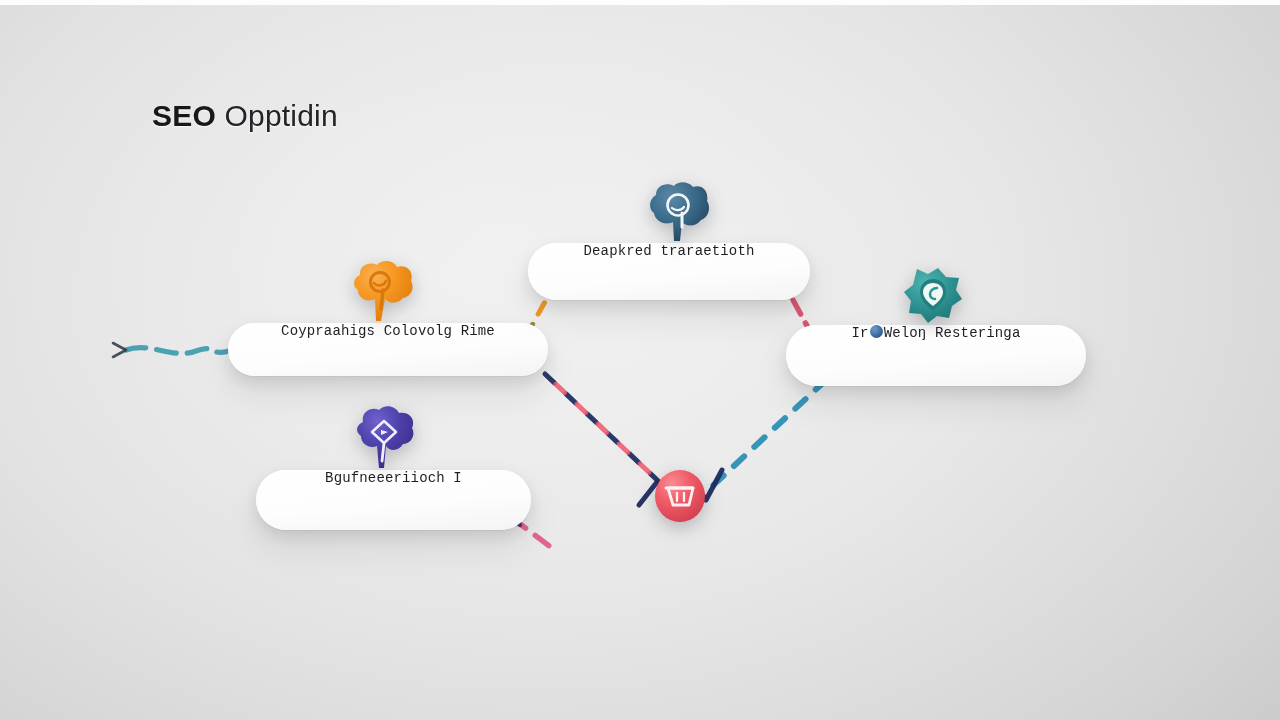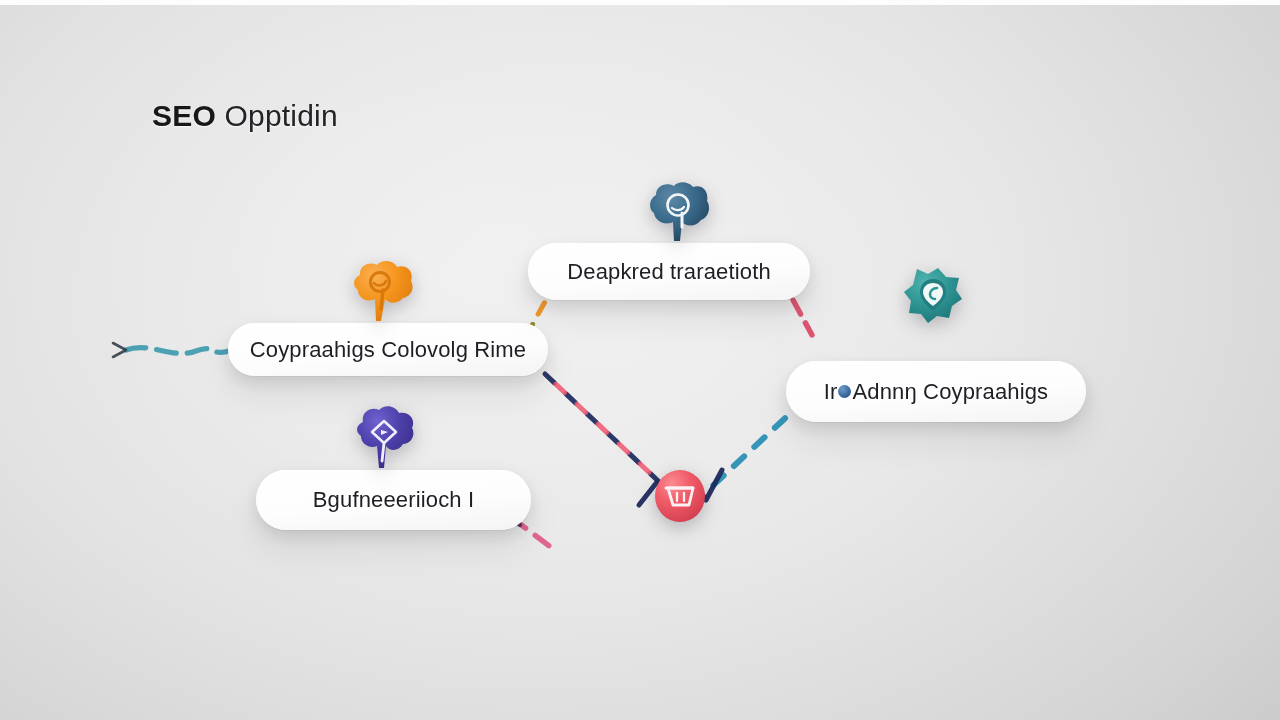--- a/index.html
+++ b/index.html
@@ -74,51 +74,51 @@
     height: 720px;
     z-index: 5;
     pointer-events: none;
   }
 
   
   .card {
     position: absolute;
     z-index: 20;
     display: flex;
-    align-items: center;
     justify-content: center;
     border-radius: 999px;
     background: linear-gradient(175deg, #ffffff 0%, #fdfdfd 55%, #f4f4f4 100%);
     box-shadow:
       0 1px 1px rgba(0,0,0,0.05),
       0 7px 14px rgba(40,40,48,0.115),
       0 18px 34px rgba(40,40,48,0.085),
       inset 0 1px 0 rgba(255,255,255,0.95);
     color: #1d1f24;
-    font-size: 22px;
+    font-size: 14px;
     letter-spacing: 0.15px;
     white-space: nowrap;
     padding: 0 26px;
+    font-family: Liberation Mono, monospace;
   }
   .card .label { pointer-events: none; }
 
   .card-inline-dot {
     display: inline-block;
     width: 13px;
     height: 13px;
     border-radius: 50%;
     background: radial-gradient(circle at 34% 30%, #6e9bc9 0%, #3e6ea4 52%, #22456e 100%);
     box-shadow: 0 0 0 1.5px rgba(255,255,255,0.85);
     vertical-align: -1px;
     margin: 0 1px;
   }
 
   #card-referring { left: 228px; top: 323px; width: 320px; height: 53px; }
   #card-backlink  { left: 528px; top: 243px; width: 282px; height: 57px; }
-  #card-wealth    { left: 786px; top: 325px; width: 300px; height: 61px; margin-top: 36px; }
+  #card-wealth    { left: 786px; top: 325px; width: 300px; height: 61px; }
   #card-engineer  { left: 256px; top: 470px; width: 275px; height: 60px; }
   #card-manage    { left: 540px; top: 525px; width: 310px; height: 54px; }
 
   
   .marker {
     position: absolute;
     z-index: 25;
     display: flex;
     align-items: center;
     justify-content: center;
@@ -181,21 +181,21 @@
     <span class="label">Coypraahigs Colovolg Rime</span>
   </div>
 
   <div class="card" id="card-backlink">
     <span class="label">Deapkred traraetioth</span>
   </div>
 
   <div class="card" id="card-wealth">
     <span class="label">Ir</span>
     <span class="card-inline-dot"></span>
-    <span class="label"> Adnnŋ Coypraahigs</span>
+    <span class="label"> Weloŋ Resteringa</span>
   </div>
 
   <div class="card" id="card-engineer">
     <span class="label">Bgufneeeriioch I</span>
   </div>
 
 
   <div class="marker" id="marker-blue">
     <svg viewBox="0 0 74 72" width="74" height="72">
       <defs>

